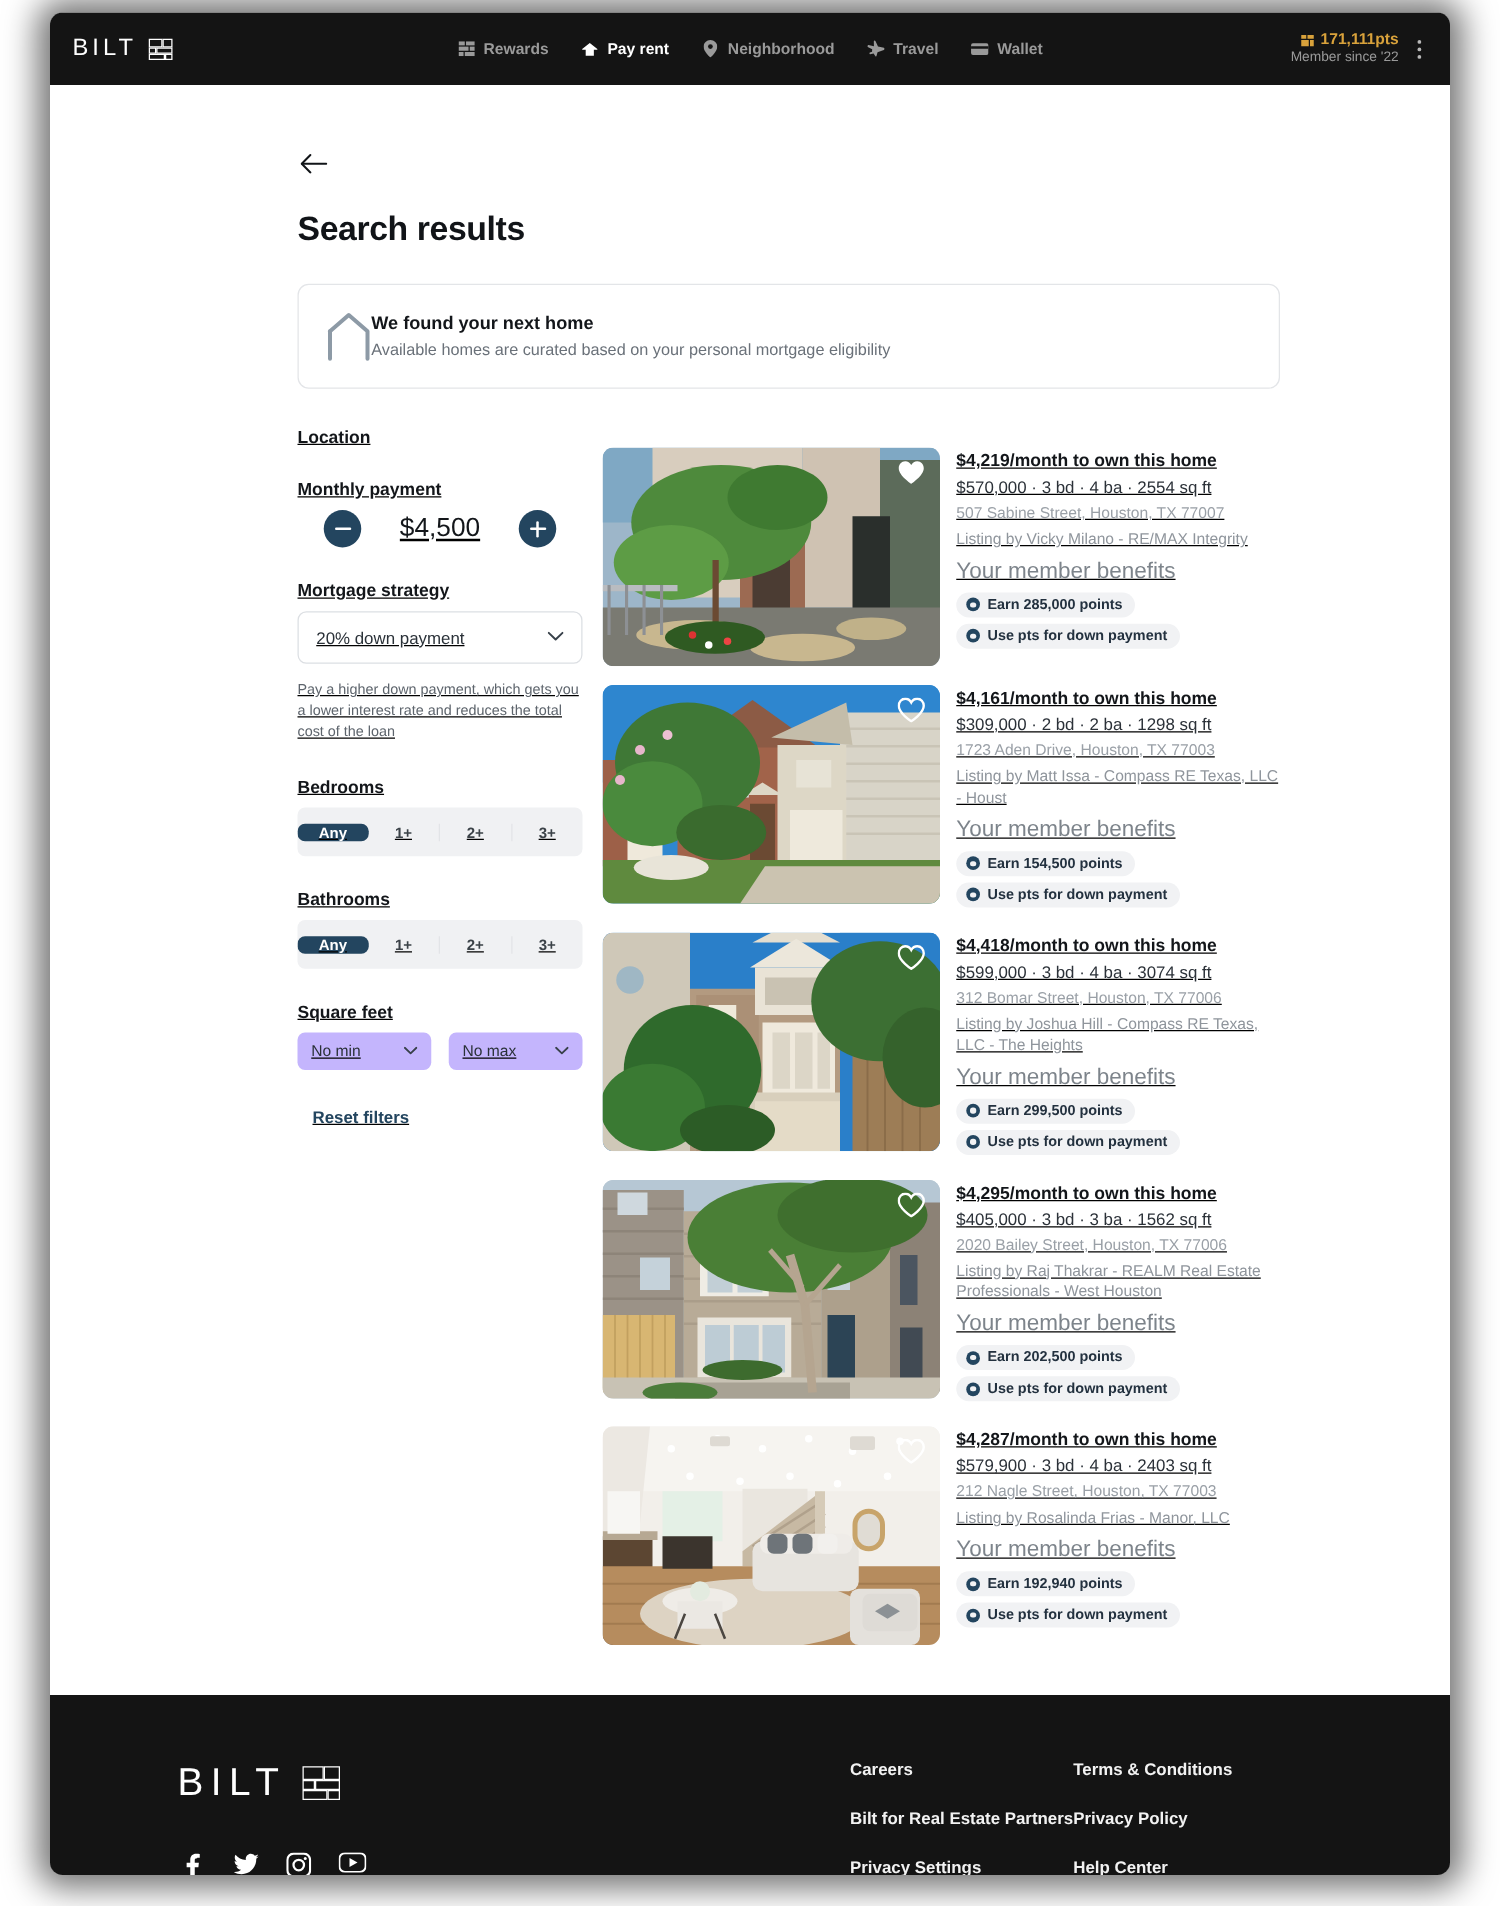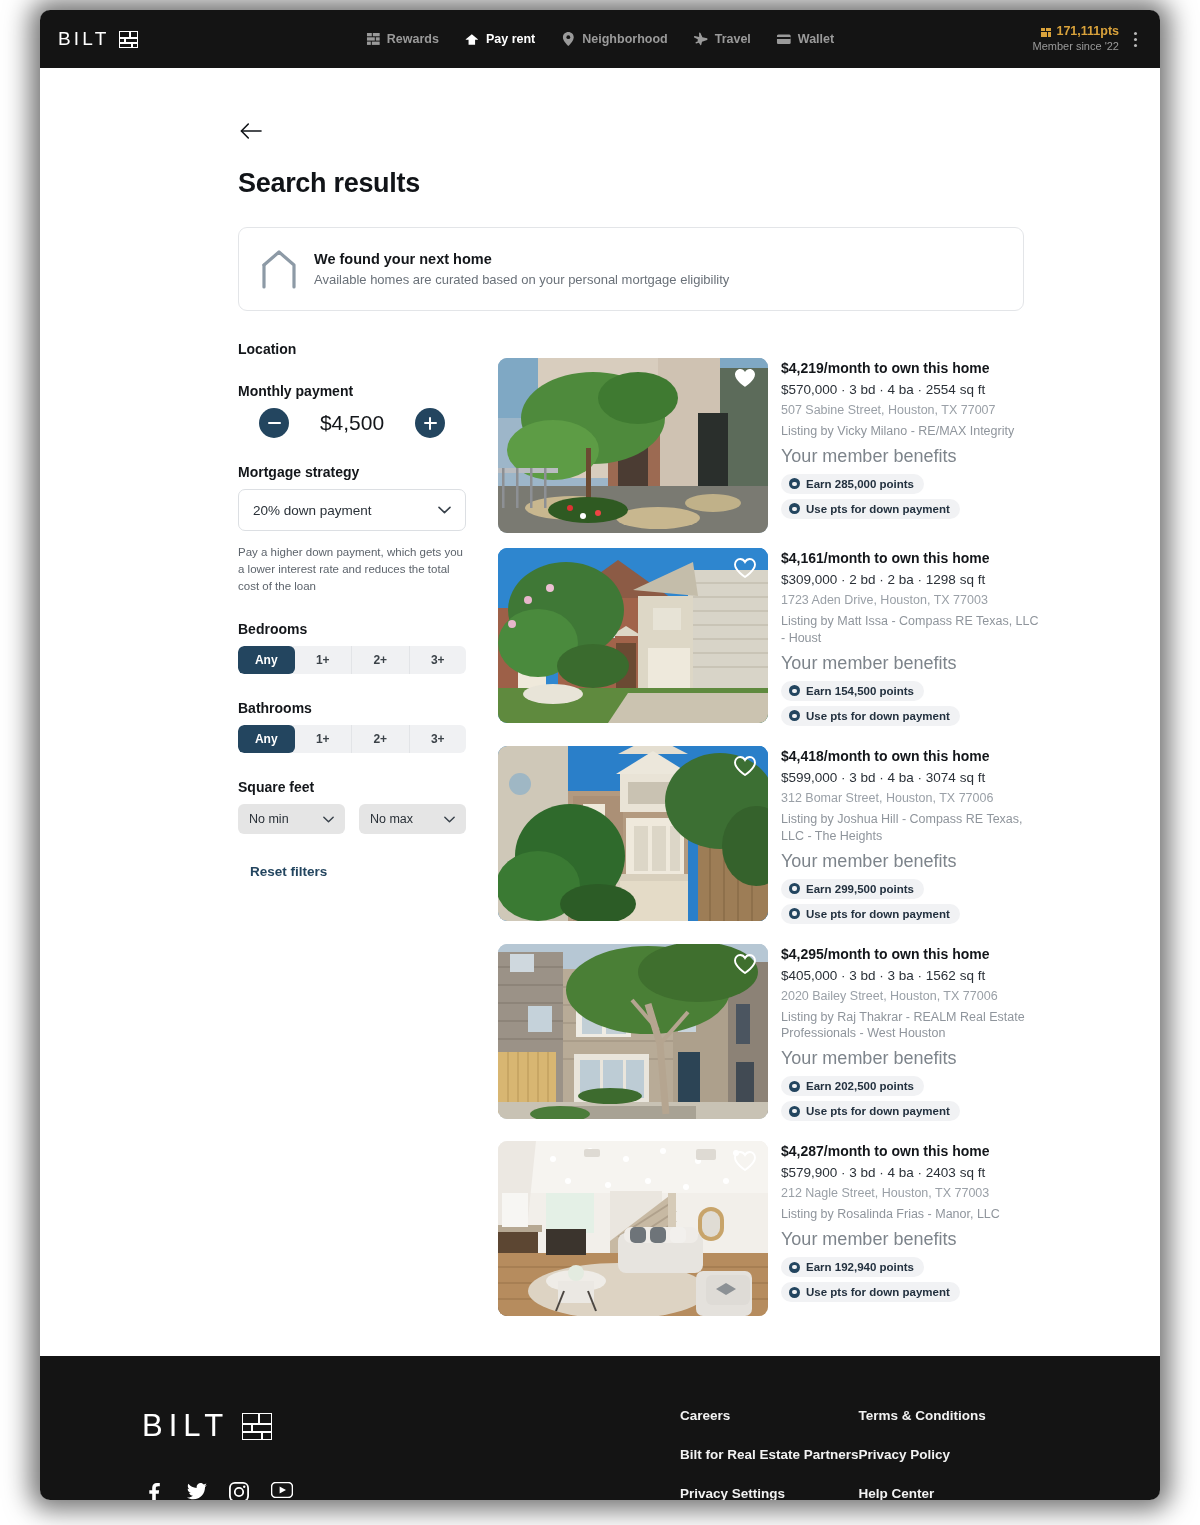--- a/index.html
+++ b/index.html
@@ -122,31 +122,32 @@
     font-size: 27px; font-weight: 700; color: #111418;
     margin: 24px 0 0 158px;
     letter-spacing: -0.3px;
   }
   .banner {
     margin: 28px 0 0 158px;
     width: 786px;
     border: 1px solid #e3e5e8;
     border-radius: 9px;
     padding: 20px 22px;
-    display: flex; align-items: center; gap: 17px;
+    display: flex; align-items: center; 
     background: #fff;
   }
   .banner-icon { flex: 0 0 auto; width: 36px; height: 42px; }
   .banner-title { font-size: 14.5px; font-weight: 700; color: #13161a; margin-bottom: 5px; }
   .banner-sub { font-size: 13px; color: #6a7179; }
 
   .columns {
     display: flex;
     margin: 30px 0 0 158px;
-    gap: 32px;
+    gap: 16px;
+    text-decoration: underline;
   }
 
   
   .filters { width: 228px; flex: 0 0 228px; }
   .f-label {
     font-size: 14px; font-weight: 700; color: #13161a;
     margin-bottom: 9px;
   }
   .f-label.mt { margin-top: 26px; }
   .select-box {
@@ -171,39 +172,40 @@
   }
   .step-btn .bar { width: 13px; height: 2.6px; background: #fff; border-radius:2px; }
   .step-btn .barv { position:absolute; width: 2.6px; height: 13px; background: #fff; border-radius:2px; }
   .step-plus { position: relative; }
   .step-val { font-size: 21px; font-weight: 500; color: #13161a; min-width: 82px; text-align: center; }
   .hint {
     font-size: 11.5px; color: #5d646c; line-height: 1.48;
     margin-top: 13px; width: 228px;
   }
   .segmented {
-    display: flex; width: 228px; height: 28px;
+    display: flex; width: 228px; height: 39px;
     background: #f0f1f3; border-radius: 6px; overflow: hidden;
     margin-top: 3px;
+    align-items: center;
   }
   .seg {
     flex: 1; display: flex; align-items: center; justify-content: center;
     font-size: 12px; font-weight: 600; color: #3b4248;
     cursor: pointer;
     border-right: 1px solid #e2e4e7;
   }
   .seg:last-child { border-right: none; }
   .seg.active {
     background: #23455f; color: #ffffff; border-radius: 6px;
     border-right: none;
   }
   .sqft-row { display: flex; gap: 14px; margin-top: 3px; }
   .sqft-box {
     width: 107px; height: 30px;
-    background: #e5e5e5; border-radius: 6px;
+    background: #c4b5fd; border-radius: 6px;
     display: flex; align-items: center; justify-content: space-between;
     padding: 0 11px;
     font-size: 12.5px; color: #2a3138; cursor: pointer;
   }
   .reset {
     margin-top: 30px; font-size: 13.5px; color: #23455f; font-weight: 600;
     cursor: pointer;
     padding-left: 12px;
   }
 

